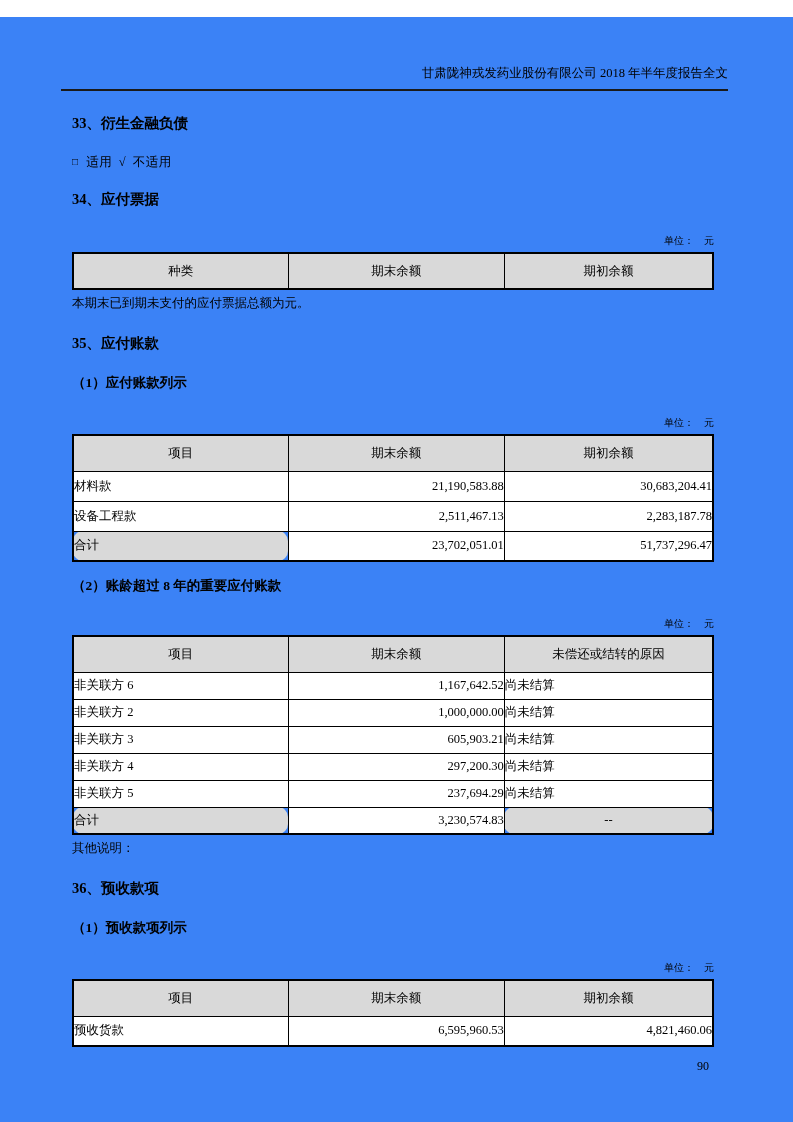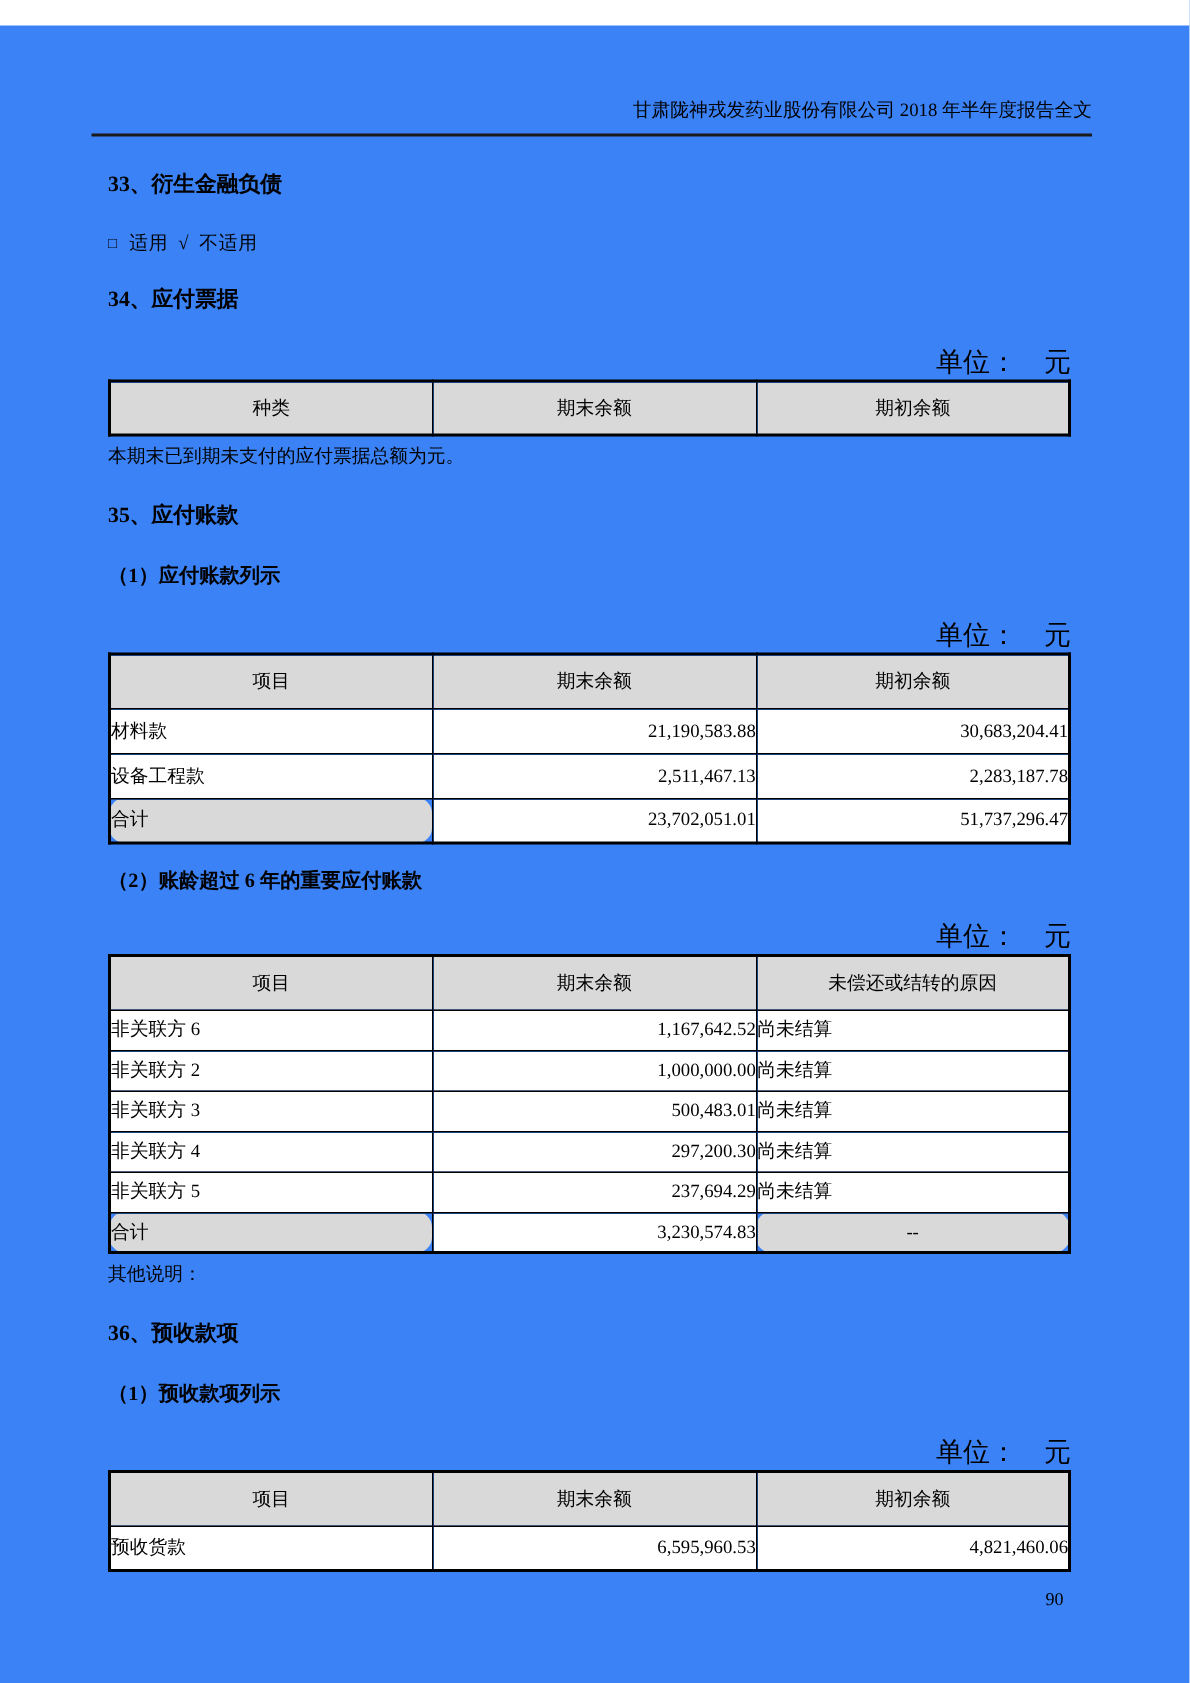--- a/index.html
+++ b/index.html
@@ -57,21 +57,21 @@
     display: inline-block;
     font-size: 10px;
     transform: translateY(-1px);
     margin-right: 4px;
   }
   .applicability .check-icon { margin: 0 3px; }
   .unit {
     margin-top: 24px;
     text-align: right;
     padding-right: 14px;
-    font-size: 18px;
+    font-size: 10px;
     line-height: 15px;
   }
   .unit-first { margin-top: 25px; }
   .tbl {
     margin-top: 4px;
     width: calc(100% - 14px);
     border-collapse: collapse;
     table-layout: fixed;
     font-size: 12.5px;
     border: 2px solid #000;
@@ -171,21 +171,21 @@
           <td class="cell-num">2,283,187.78</td>
         </tr>
         <tr>
           <td class="cell-item shade">合计</td>
           <td class="cell-num">23,702,051.01</td>
           <td class="cell-num">51,737,296.47</td>
         </tr>
       </tbody>
     </table>
 
-    <div class="h-sub" style="margin-top:15px;">（2）账龄超过 6 年的重要应付账款</div>
+    <div class="h-sub" style="margin-top:15px;">（2）账龄超过 8 年的重要应付账款</div>
     <div class="unit" style="margin-top:22px;">单位：　元</div>
     <table class="tbl tbl-aging">
       <colgroup>
           <col style="width:33.6%">
           <col style="width:33.8%">
           <col style="width:32.6%">
         </colgroup>
       <thead>
         <tr>
           <th>项目</th>
@@ -199,21 +199,21 @@
           <td class="cell-num">1,167,642.52</td>
           <td class="cell-reason">尚未结算</td>
         </tr>
         <tr>
           <td class="cell-item">非关联方 2</td>
           <td class="cell-num">1,000,000.00</td>
           <td class="cell-reason">尚未结算</td>
         </tr>
         <tr>
           <td class="cell-item">非关联方 3</td>
-          <td class="cell-num">500,483.01</td>
+          <td class="cell-num">605,903.21</td>
           <td class="cell-reason">尚未结算</td>
         </tr>
         <tr>
           <td class="cell-item">非关联方 4</td>
           <td class="cell-num">297,200.30</td>
           <td class="cell-reason">尚未结算</td>
         </tr>
         <tr>
           <td class="cell-item">非关联方 5</td>
           <td class="cell-num">237,694.29</td>

